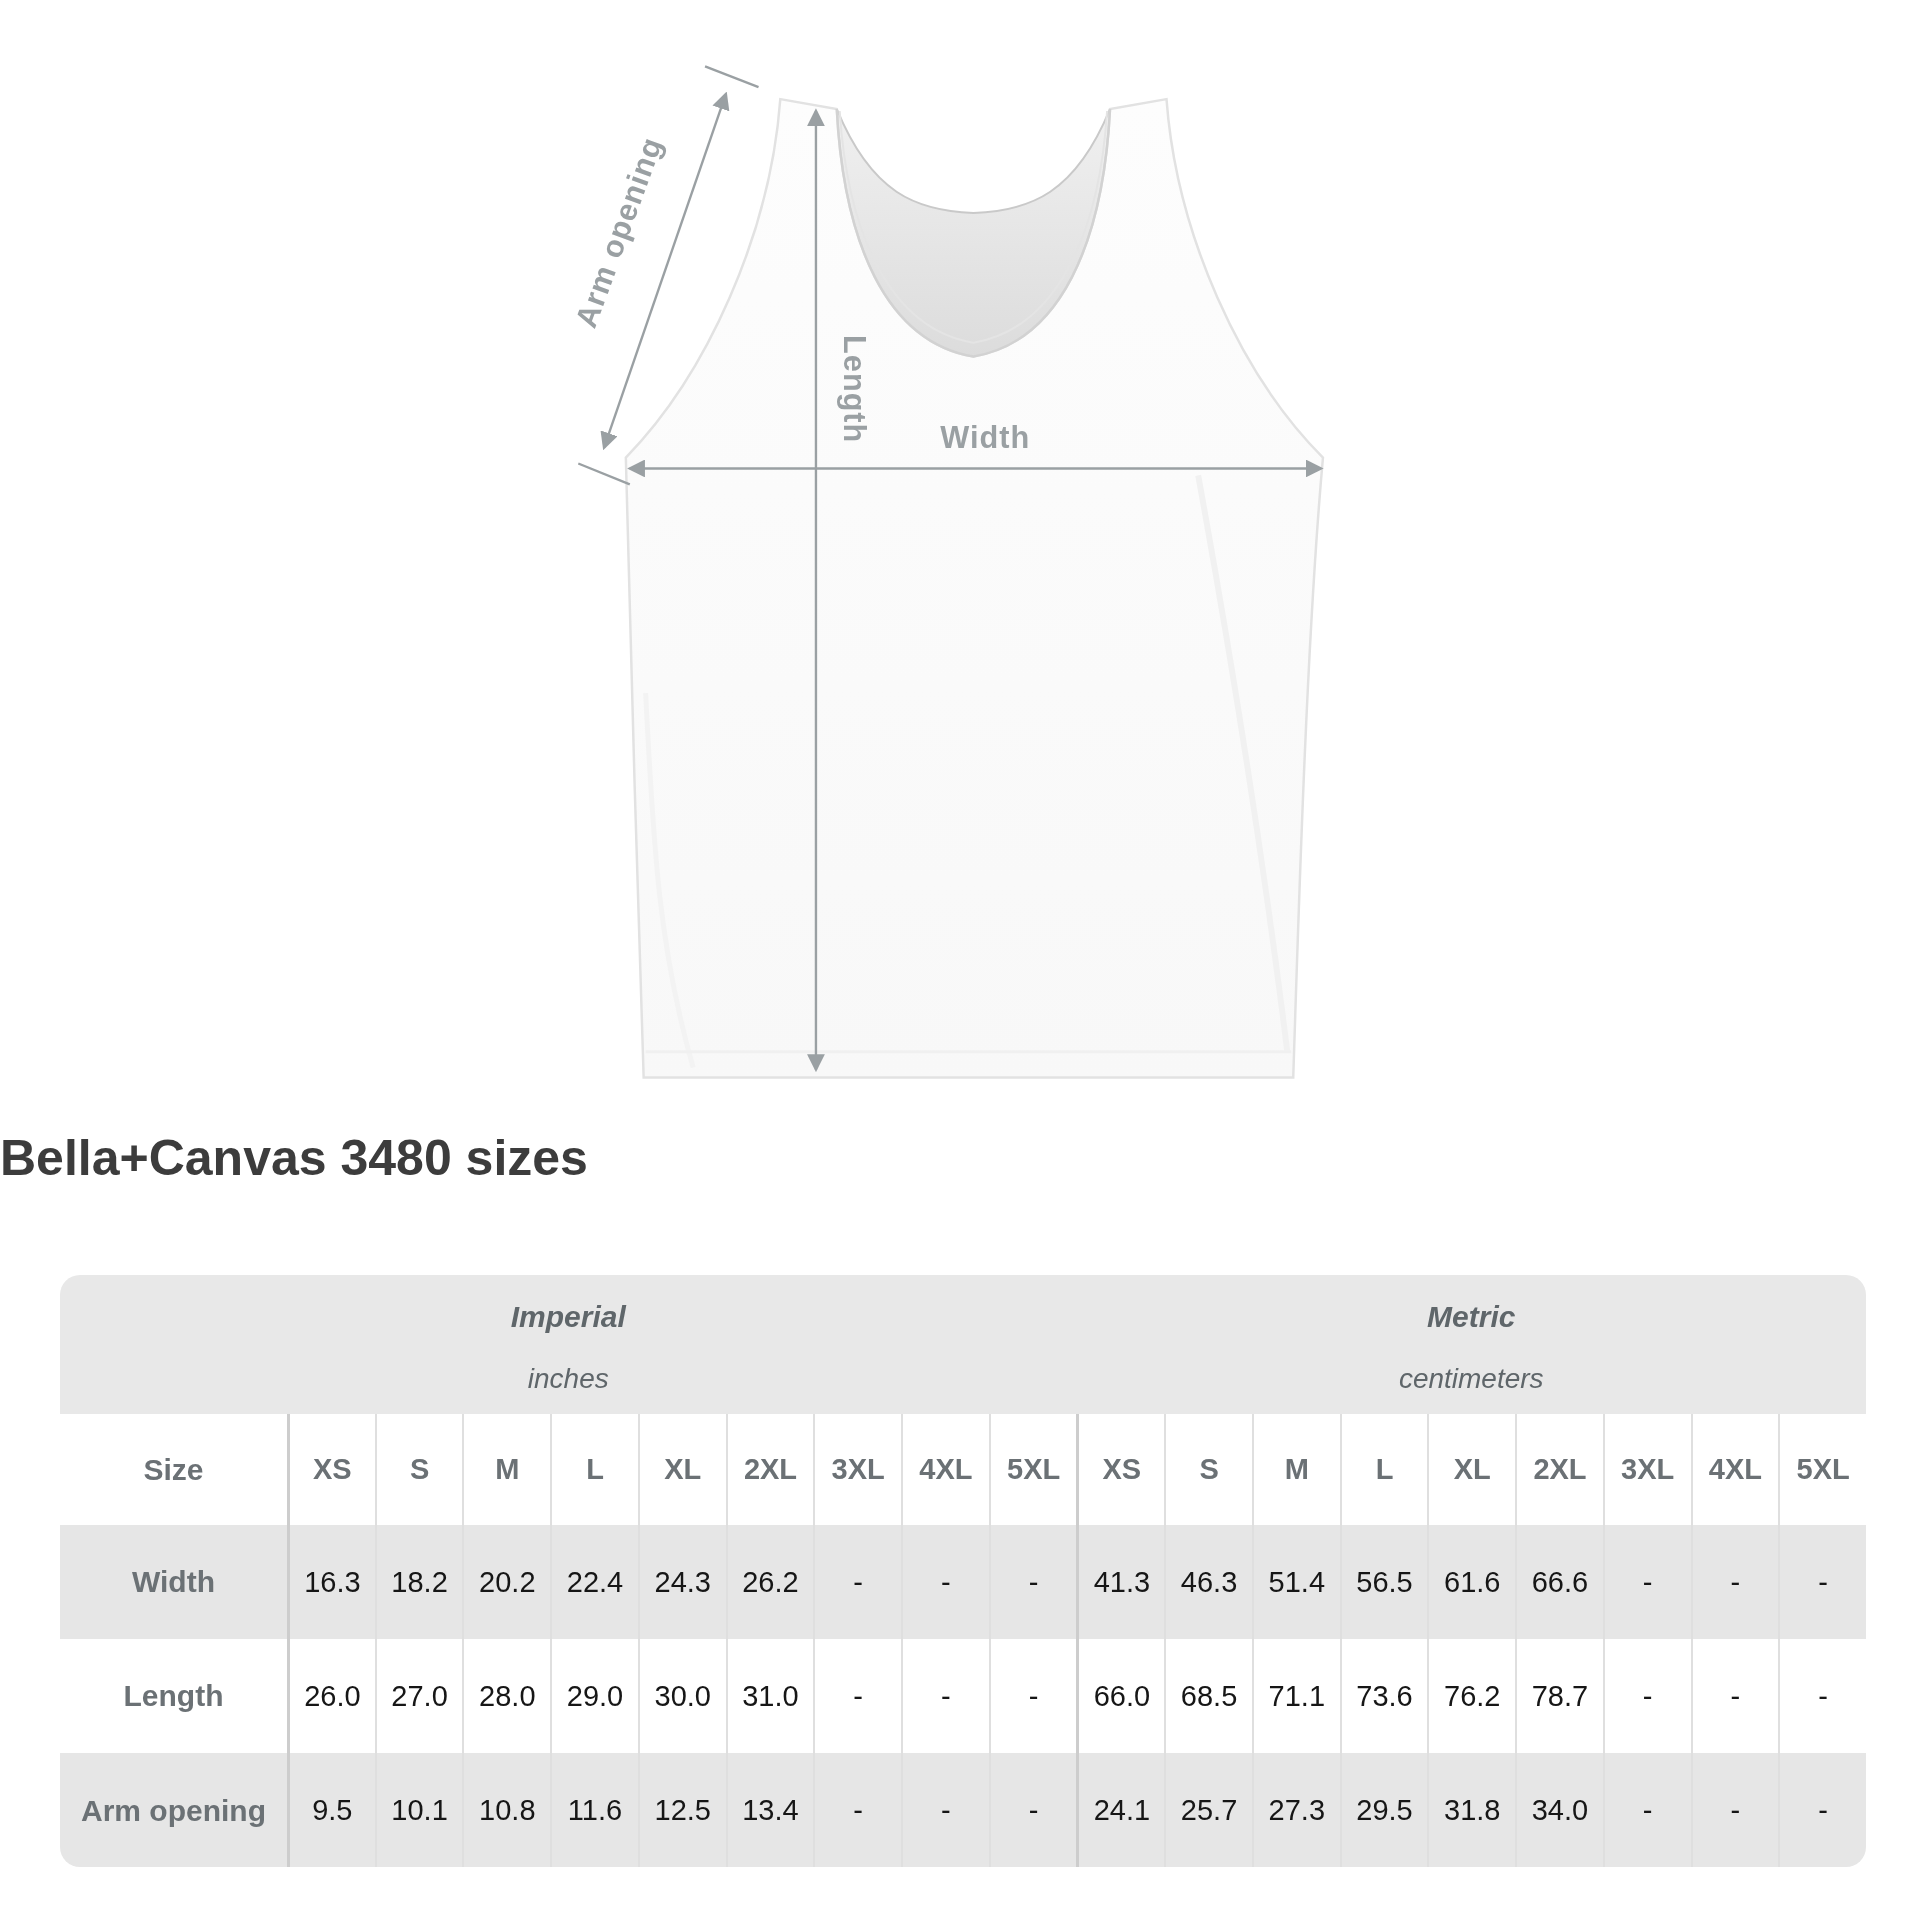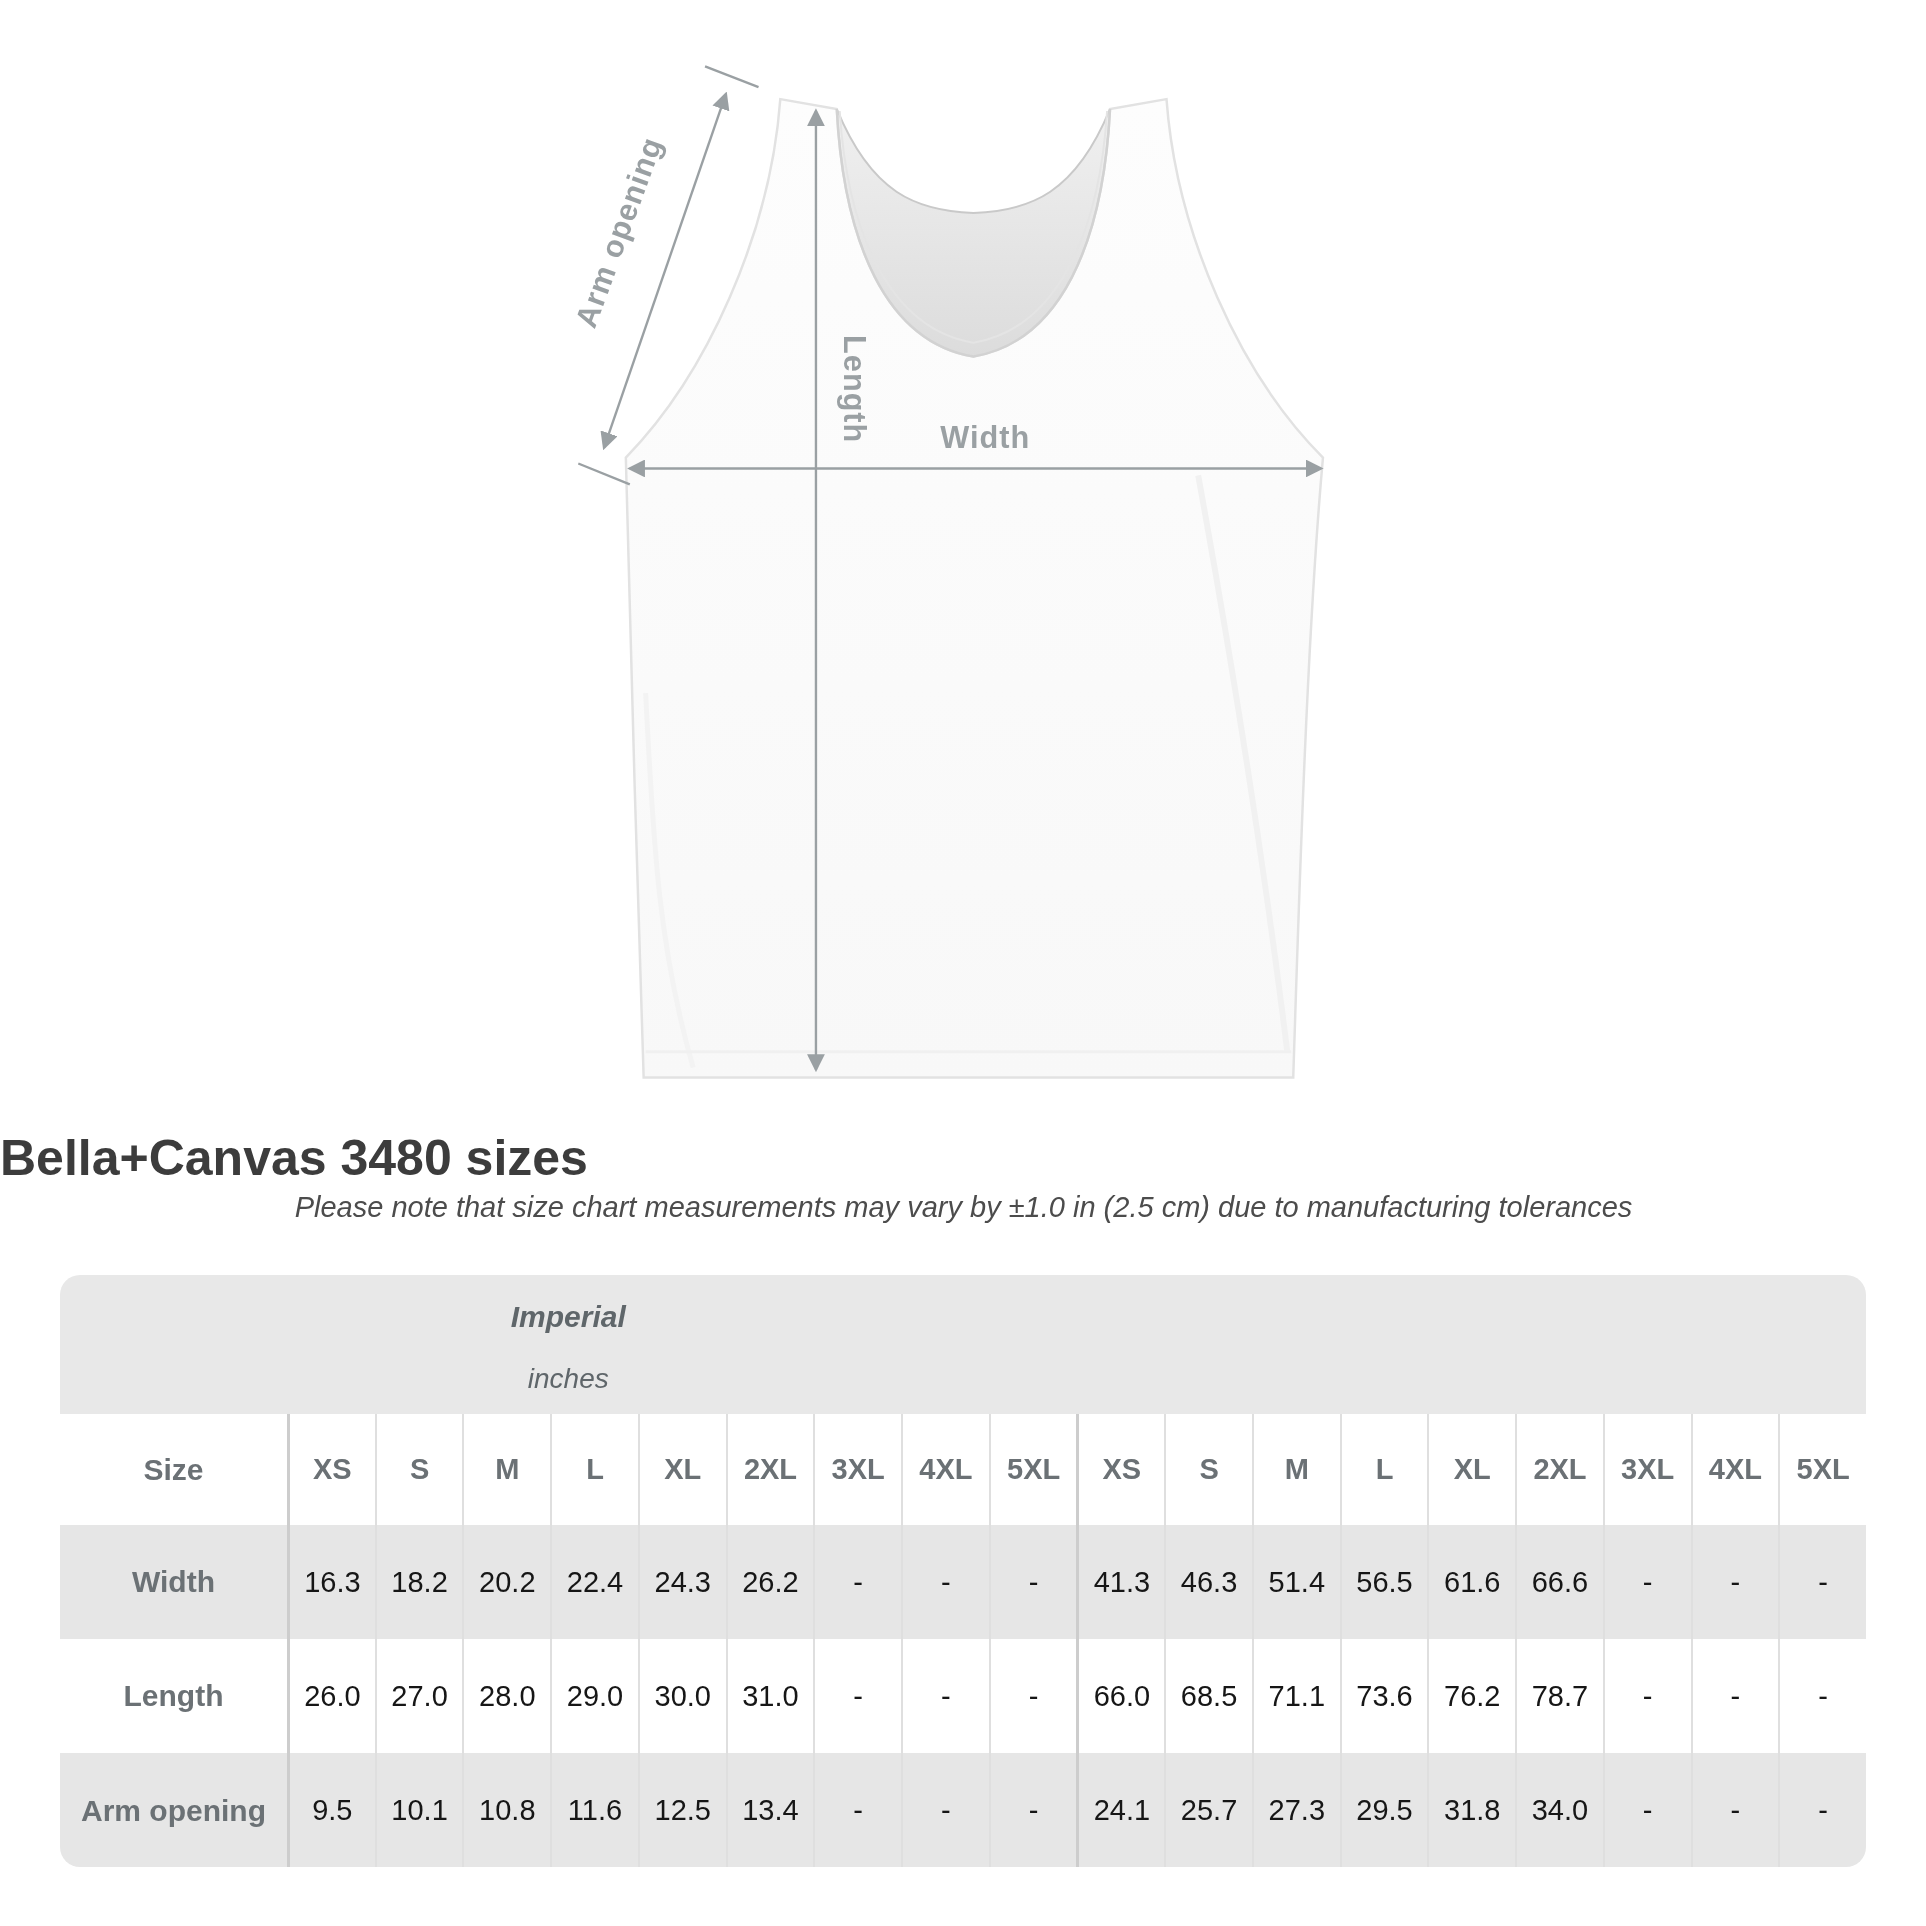--- a/index.html
+++ b/index.html
@@ -90,28 +90,31 @@
 
       <g>
         <text class="dim-label" x="635" y="238" text-anchor="middle" transform="rotate(-70 635 238)">Arm opening</text>
         <text class="dim-label" x="852" y="393" text-anchor="middle" transform="rotate(90 852 393)">Length</text>
         <text class="dim-label" x="995" y="452" text-anchor="middle">Width</text>
       </g>
     </svg>
   </div>
 
   <div class="title">Bella+Canvas 3480 sizes</div>
-  <div class="subtitle">Please note that size chart measurements may vary by ±1.0 in (2.5 cm) due to manufacturing tolerances</div>
 
   <div class="card">
 
     <div class="band">
       <div class="band-cell band-imperial">
         <div class="band-title">Imperial</div>
         <div class="band-unit">inches</div>
+      </div>
+      <div class="band-cell band-metric">
+        <div class="band-title">Metric</div>
+        <div class="band-unit">centimeters</div>
       </div>
     </div>
 
     <div class="trow rh">
       <div class="c l s0">Size</div>
       <div class="c h s2">XS</div>
       <div class="c h">S</div>
       <div class="c h">M</div>
       <div class="c h">L</div>
       <div class="c h">XL</div>

